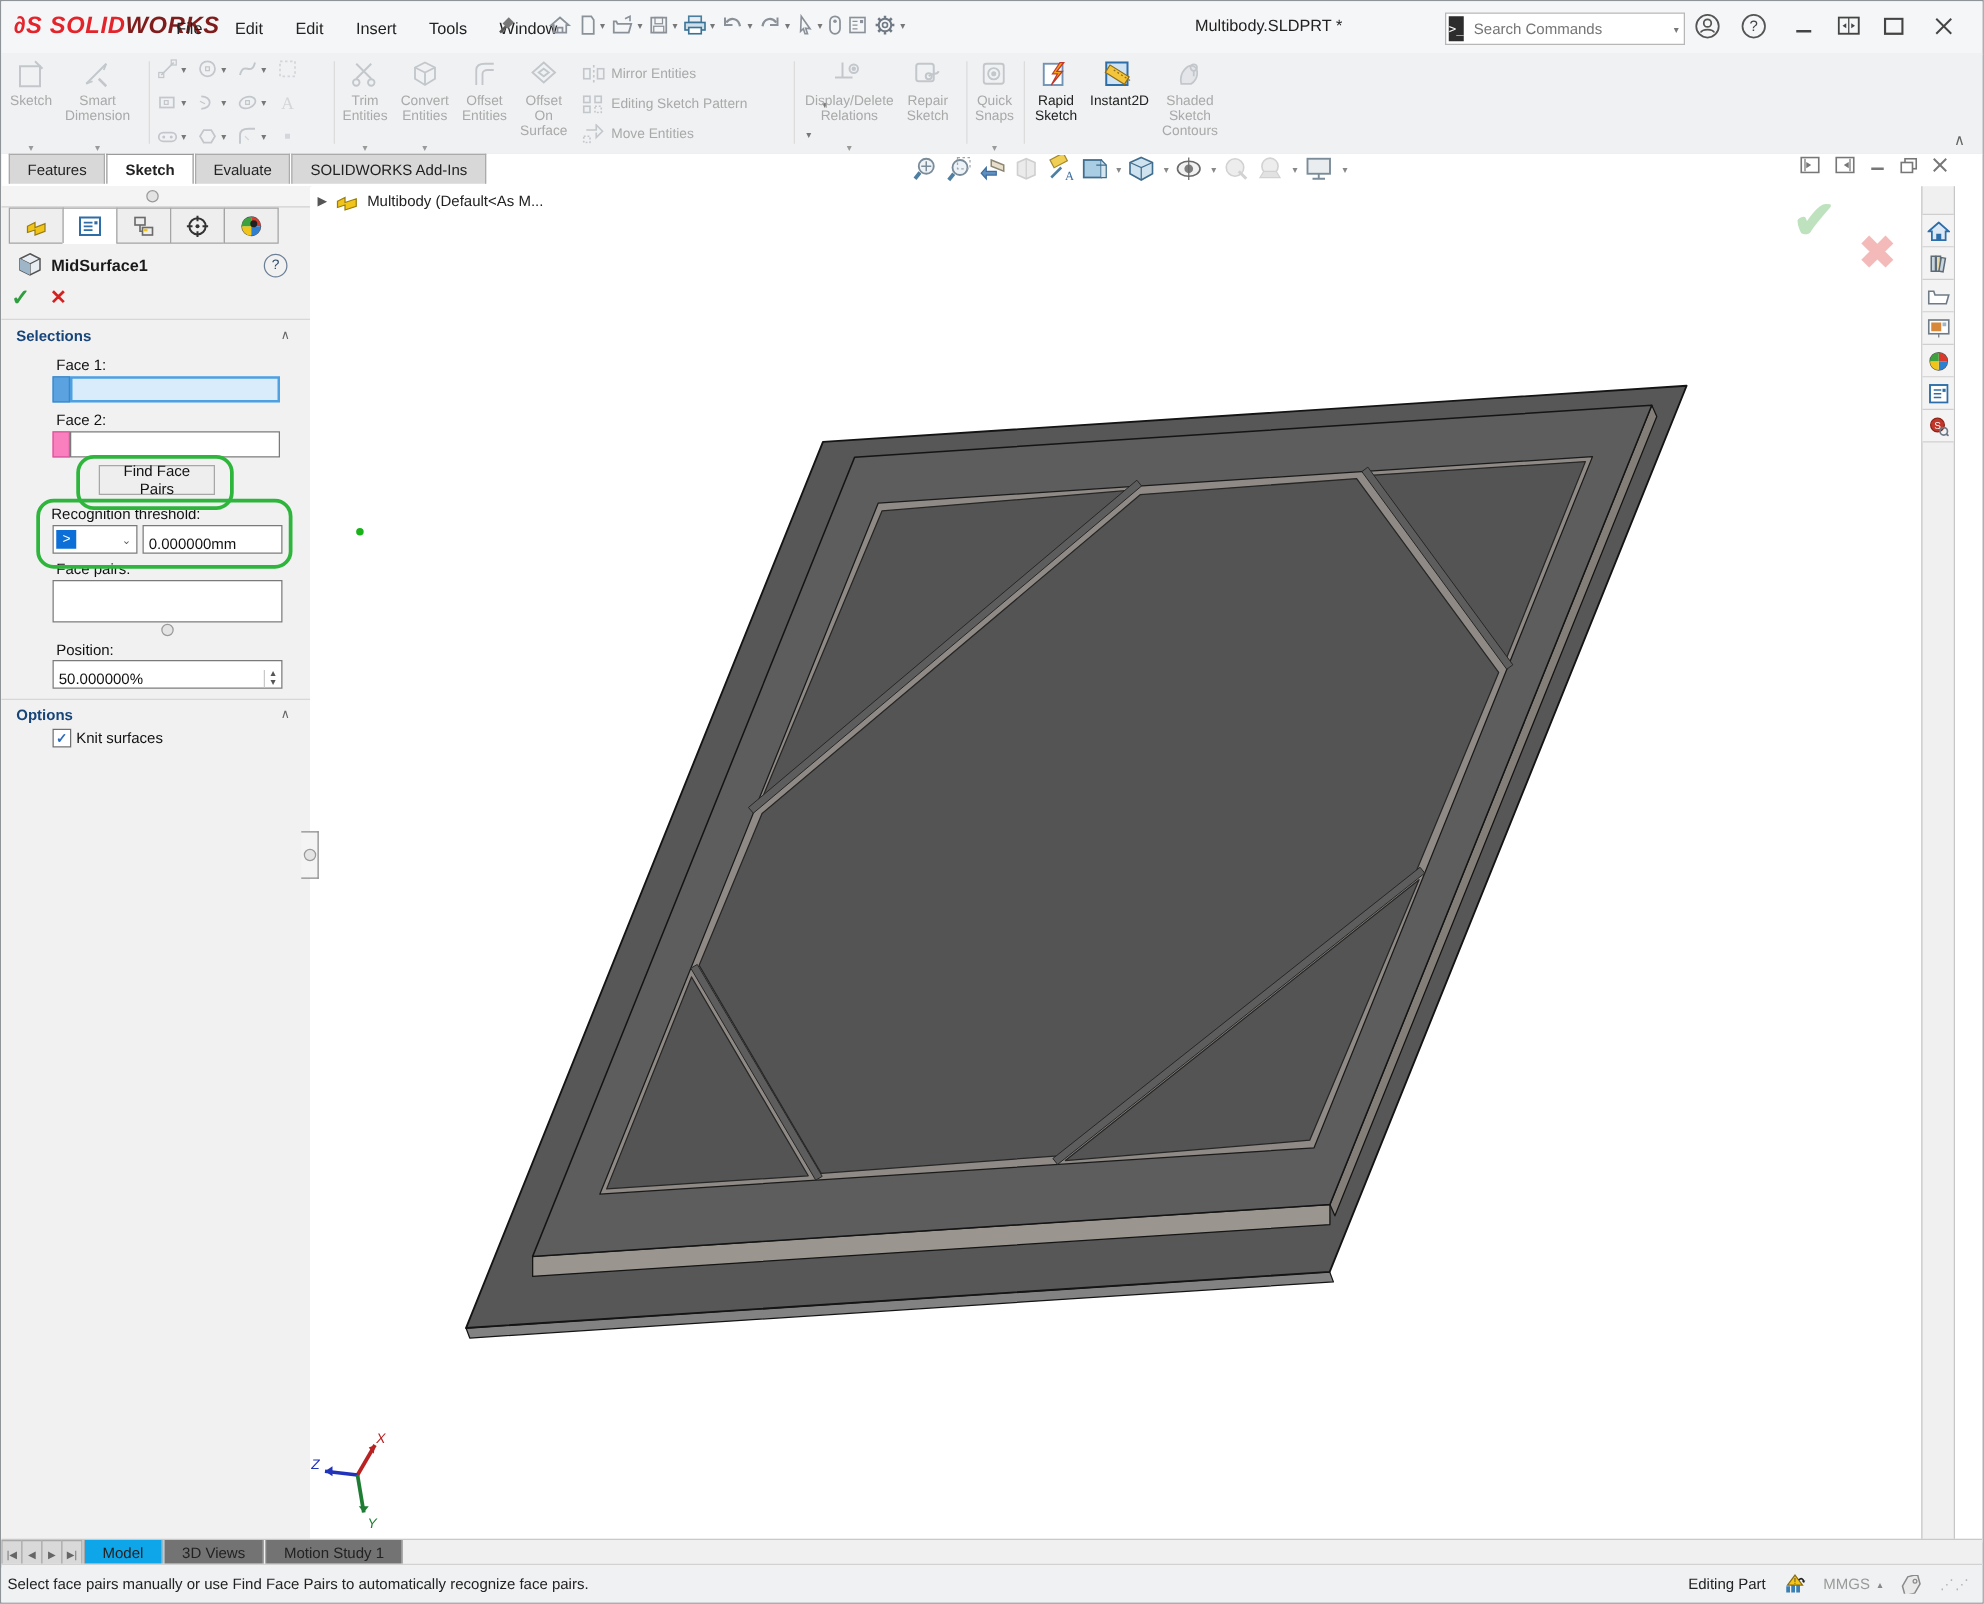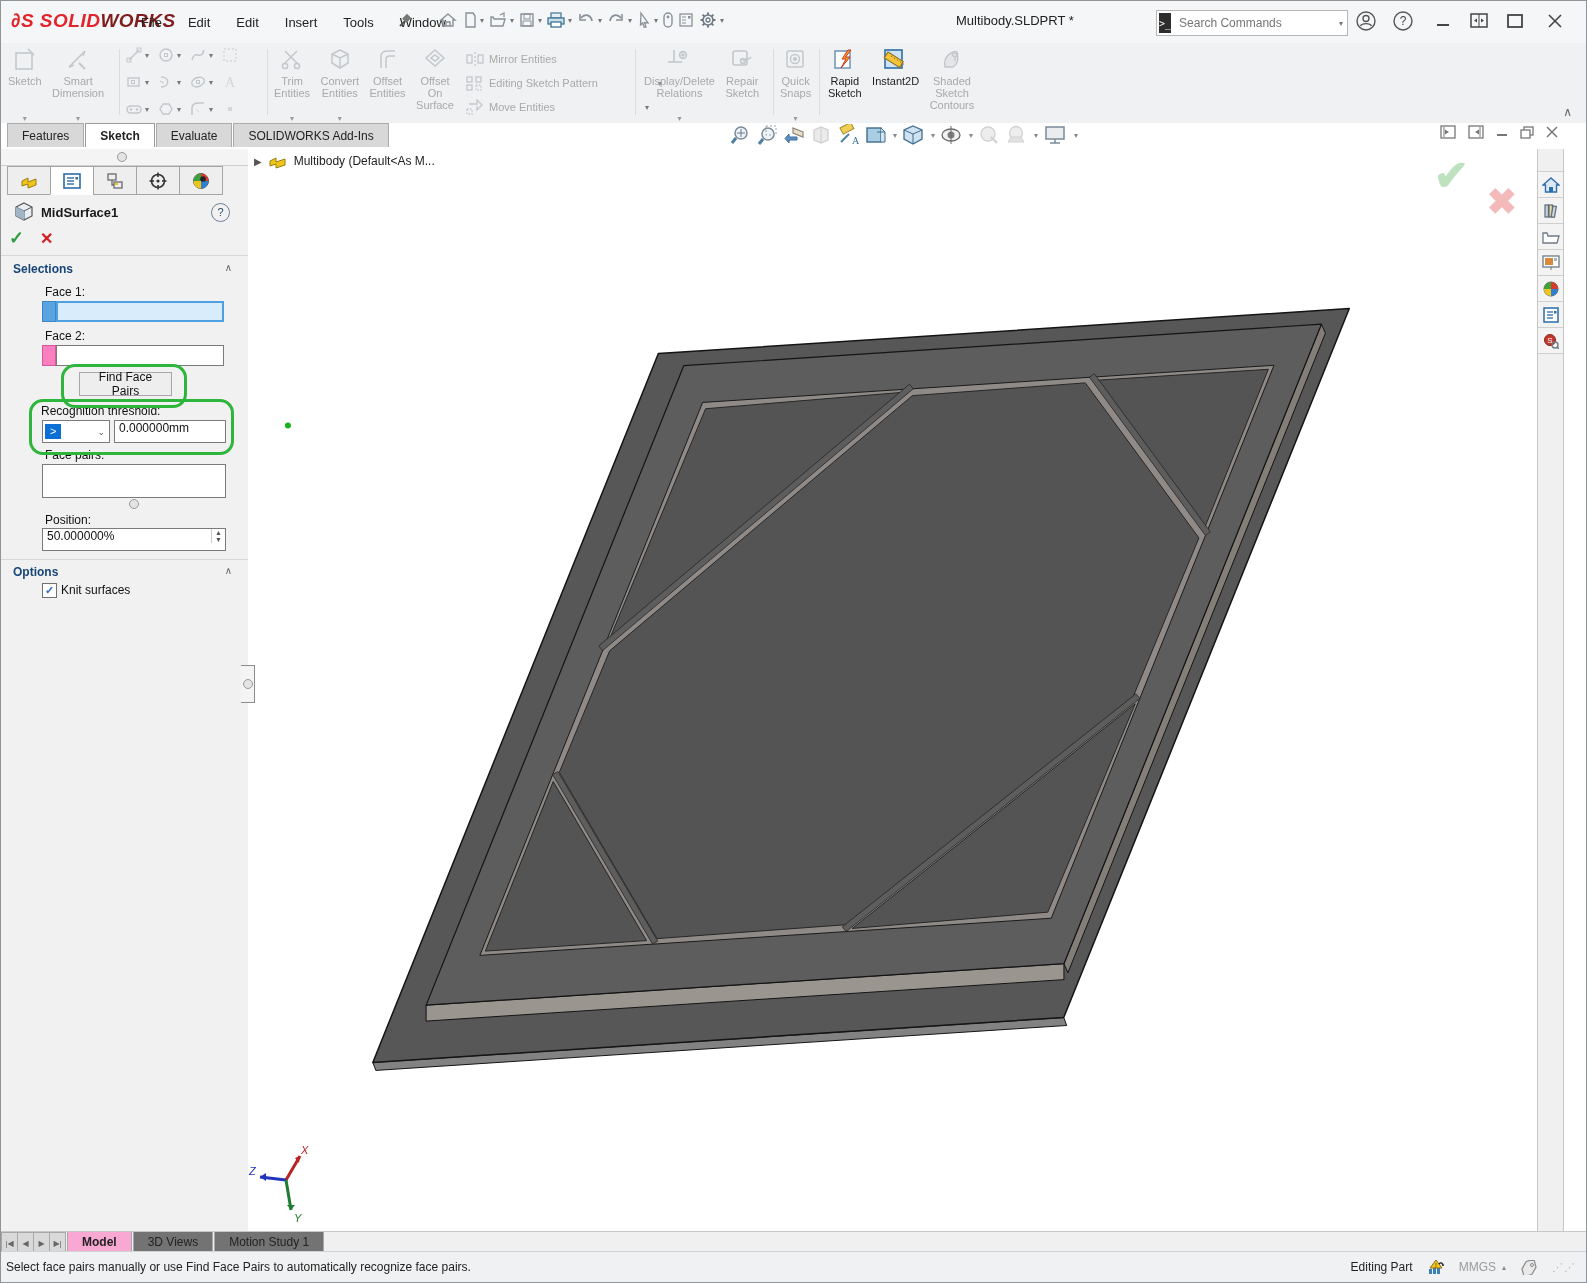--- a/index.html
+++ b/index.html
@@ -61,21 +61,21 @@
   .grphdr{position:absolute;left:12px;font-weight:bold;color:#17457a;font-size:12px}
   .grpcaret{position:absolute;right:16px;color:#666;font-size:10px}
   .flabel{position:absolute;left:44px;color:#111}
   .selfield{position:absolute;left:41px;width:182px;height:21px;display:flex}
   .swatch{width:14px;height:100%;box-sizing:border-box}
   .selfield .box{flex:1;height:100%;box-sizing:border-box;background:#fff;border:1px solid #7a7a7a}
   .ffp-btn{position:absolute;left:78px;top:223px;width:93px;height:24px;background:#eee;border:1px solid #a7a7a7;font-size:12px;color:#111;display:flex;align-items:center;justify-content:center;font-family:"Liberation Sans",sans-serif}
   .combo{position:absolute;left:41px;top:271px;width:66px;height:21px;background:#fff;border:1px solid #7a7a7a;display:flex;align-items:center}
   .combo .selval{background:#0b6fd7;color:#fff;font-size:11px;padding:0 5px;margin-left:2px;line-height:15px}
   .combo .cchev{margin-left:auto;margin-right:4px;color:#555;font-size:9px}
-  .numfield{position:absolute;background:#fff;border:1px solid #7a7a7a;display:flex;align-items:flex-start}
+  .numfield{position:absolute;background:#fff;border:1px solid #7a7a7a;display:flex;align-items:flex-end}
   .numfield input{border:none;outline:none;flex:1;font-size:12px;padding:0 4px;color:#111;background:transparent;font-family:"Liberation Sans",sans-serif}
   .spin{width:13px;border-left:1px solid #c9c9c9;display:flex;flex-direction:column;align-items:center;justify-content:center;color:#555;font-size:7px;line-height:7px}
   .listbox{position:absolute;left:41px;top:315px;width:182px;height:32px;background:#fff;border:1px solid #7a7a7a}
   .cbx{position:absolute;left:41px;top:434px;width:13px;height:13px;background:#fff;border:1px solid #707070;display:flex;align-items:center;justify-content:center;color:#2d6bbd;font-size:11px;font-weight:bold}
   .annot{position:absolute;border:3px solid #2eb53c;border-radius:14px;pointer-events:none}
   .psplit{position:absolute;left:240px;top:516px;width:13px;height:36px;background:#f4f4f4;border:1px solid #8c8c8c;border-left:none;z-index:5}
   .psplit .dotknob{left:2px;top:13px}
   
   #viewport{position:absolute;left:247px;top:0;right:47px;bottom:0;background:#fff;overflow:hidden}
   #model{position:absolute;left:0;top:0;width:100%;height:100%}
@@ -85,21 +85,21 @@
   .confirm-x{position:absolute;right:22px;top:32px;font-size:36px;color:rgba(235,130,130,.55);font-weight:bold}
   
   #taskpane{position:absolute;right:22px;top:0;width:25px;height:100%;background:#f0f0f0;border-left:1px solid #c6c6c6;border-right:1px solid #c6c6c6}
   .tpbtn{width:25px;height:25px;display:flex;align-items:center;justify-content:center;border-bottom:1px solid #cfcfcf;background:#f3f3f3}
   #tpcol{position:absolute;top:22px;left:0;border-top:1px solid #cfcfcf}
   
   #doctabs{position:absolute;left:0;bottom:30px;width:100%;height:20px;background:#f0f0f0;border-top:1px solid #c9c9c9;display:flex;align-items:stretch;font-size:12px}
   .navbtns{display:flex;margin-right:2px}
   .navb{width:15px;height:100%;border:1px solid #a8a8a8;background:#d9d9d9;color:#666;font-size:8px;display:flex;align-items:center;justify-content:center;margin-right:-1px}
   .dtab{padding:0 14px;display:flex;align-items:center;background:#737373;border:1px solid #a8a8a8;border-top:none;margin-right:1px;color:#222}
-  .dtab.active{background:#f9a8d4;font-weight:bold}
+  .dtab.active{background:#0ea5e9;font-weight:normal}
   #statusbar{position:absolute;left:0;bottom:0;width:100%;height:30px;background:#f0f1f2;border-top:1px solid #d2d2d2;display:flex;align-items:center;font-size:12px;color:#222}
   #statusbar .stext{margin-left:5px}
   .sright{margin-left:auto;display:flex;align-items:center;gap:14px;margin-right:10px}
   .units{color:#9a9a9a}
   .unitcaret{color:#888;font-size:8px;margin-left:-8px}
   .grip{color:#b5b5b5;font-size:11px;letter-spacing:1px}
   svg{display:block}
 </style>
 </head>
 <body>

